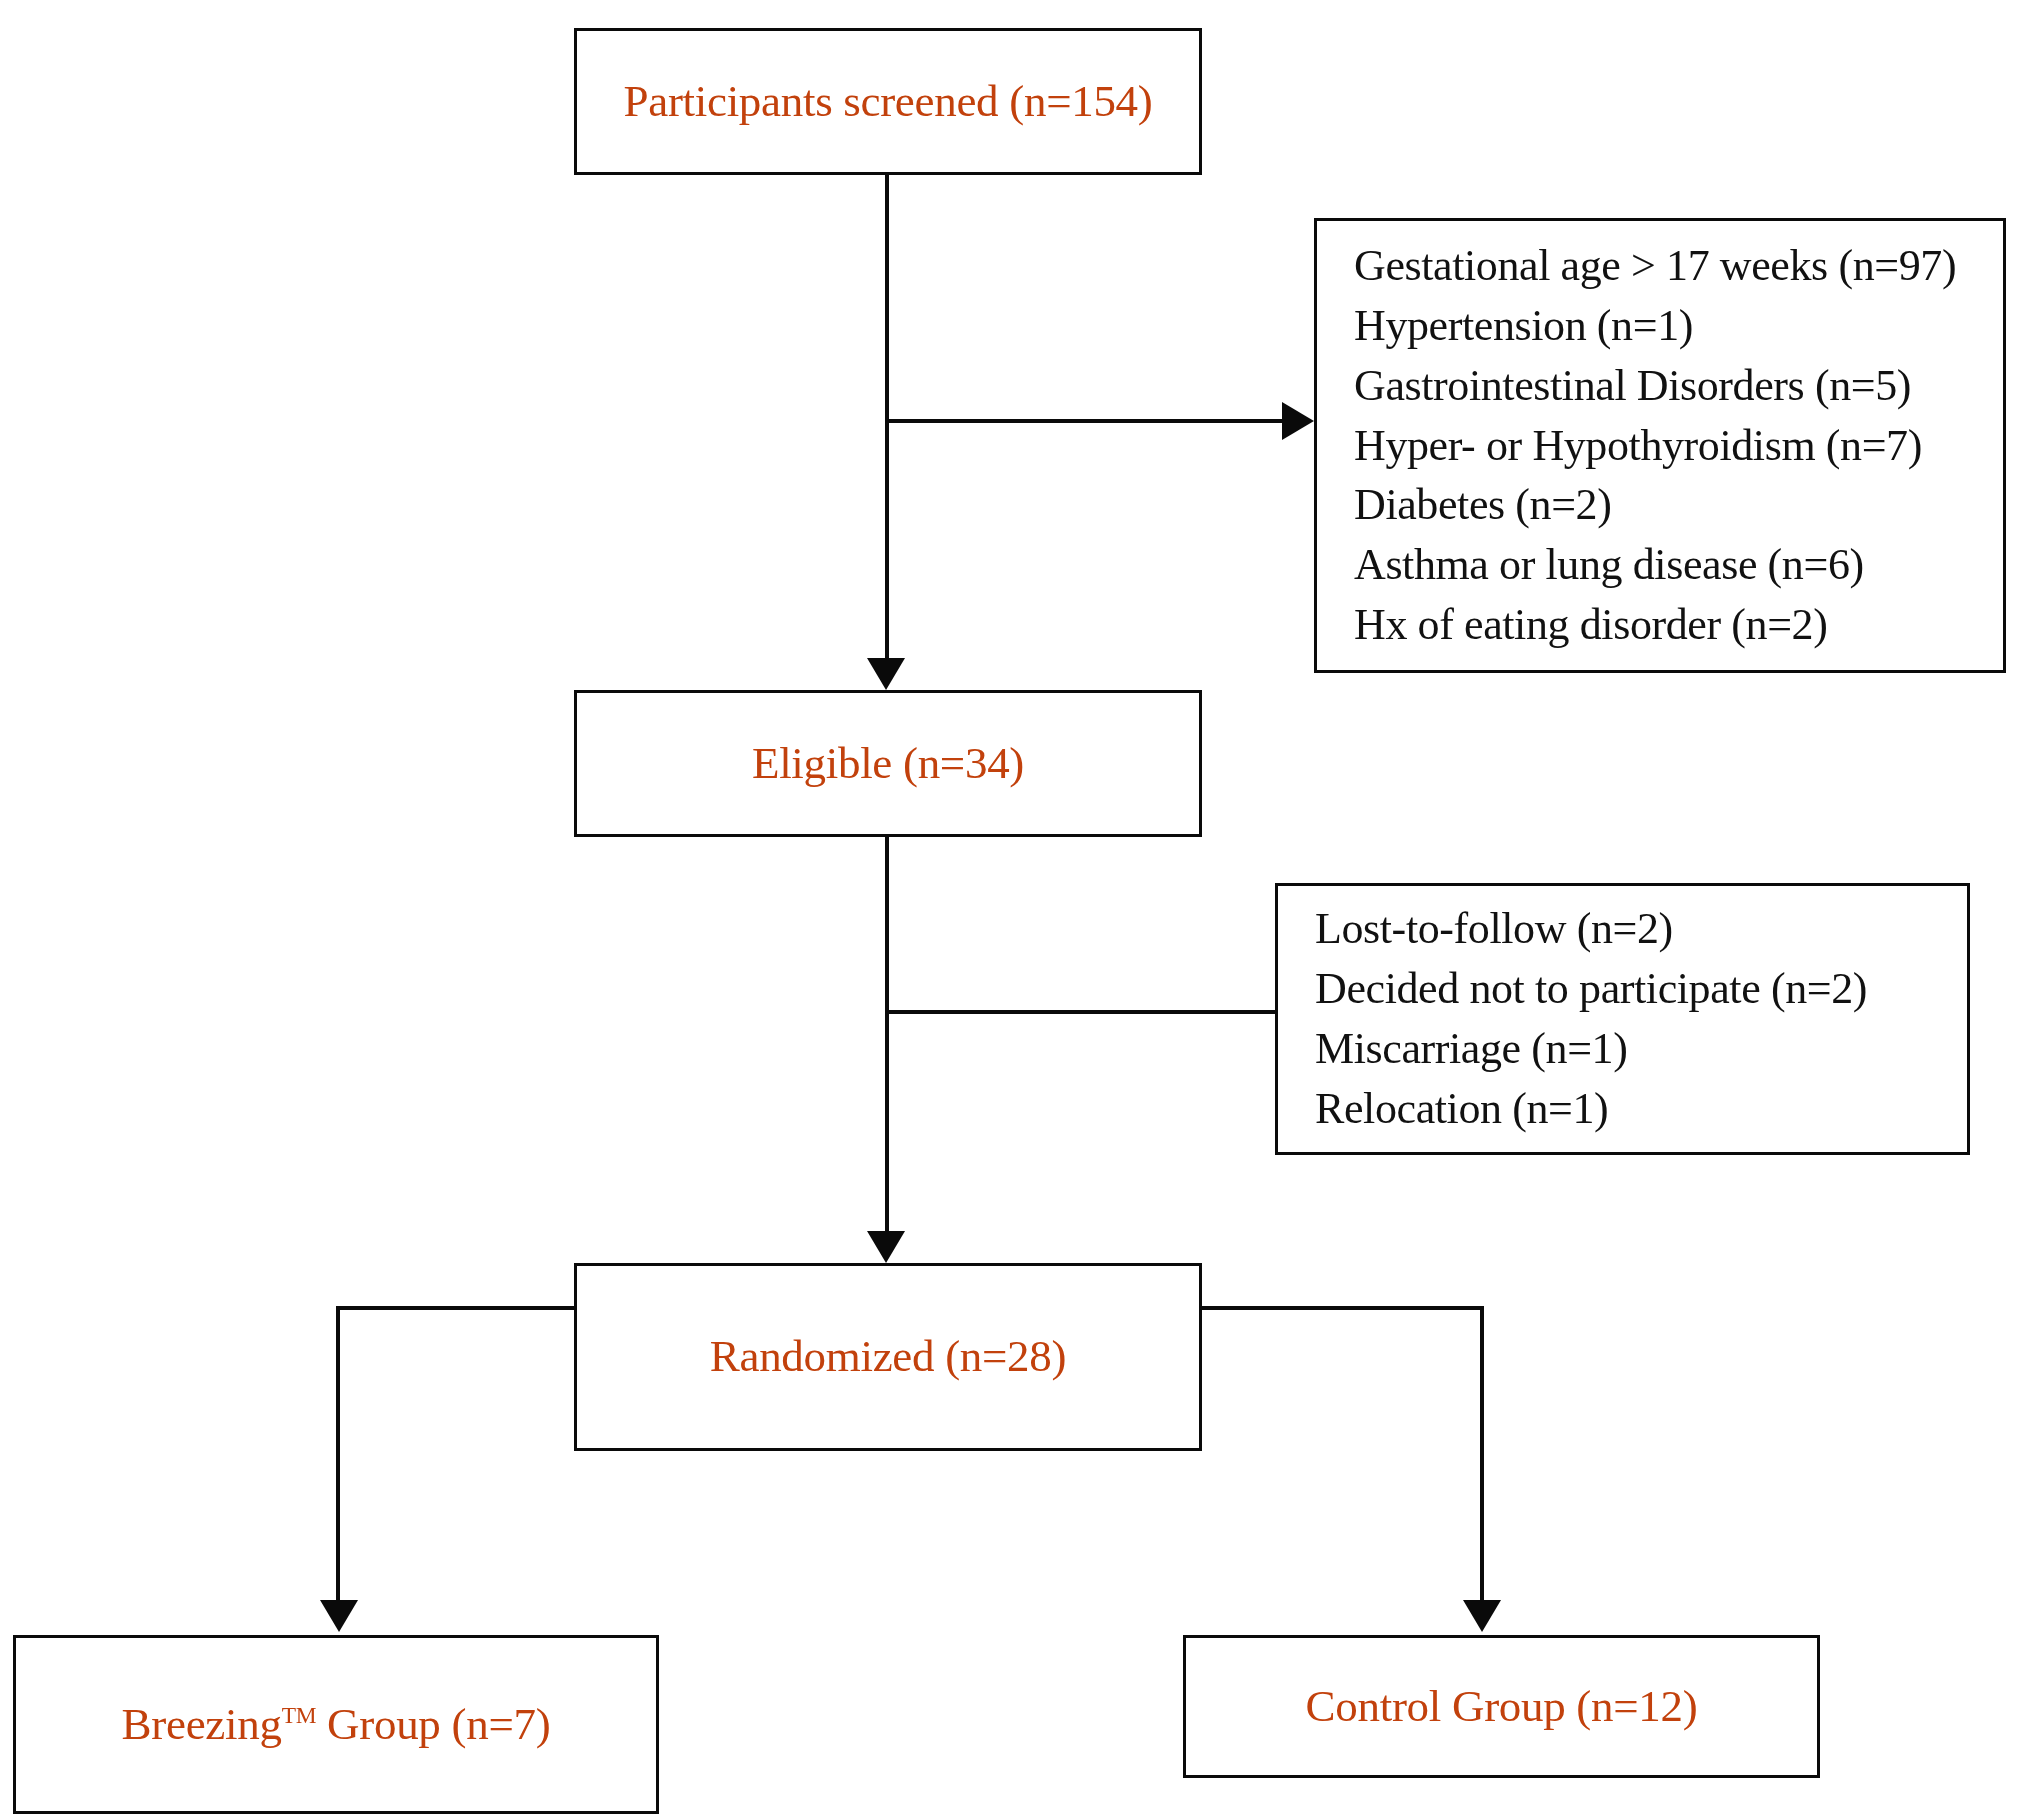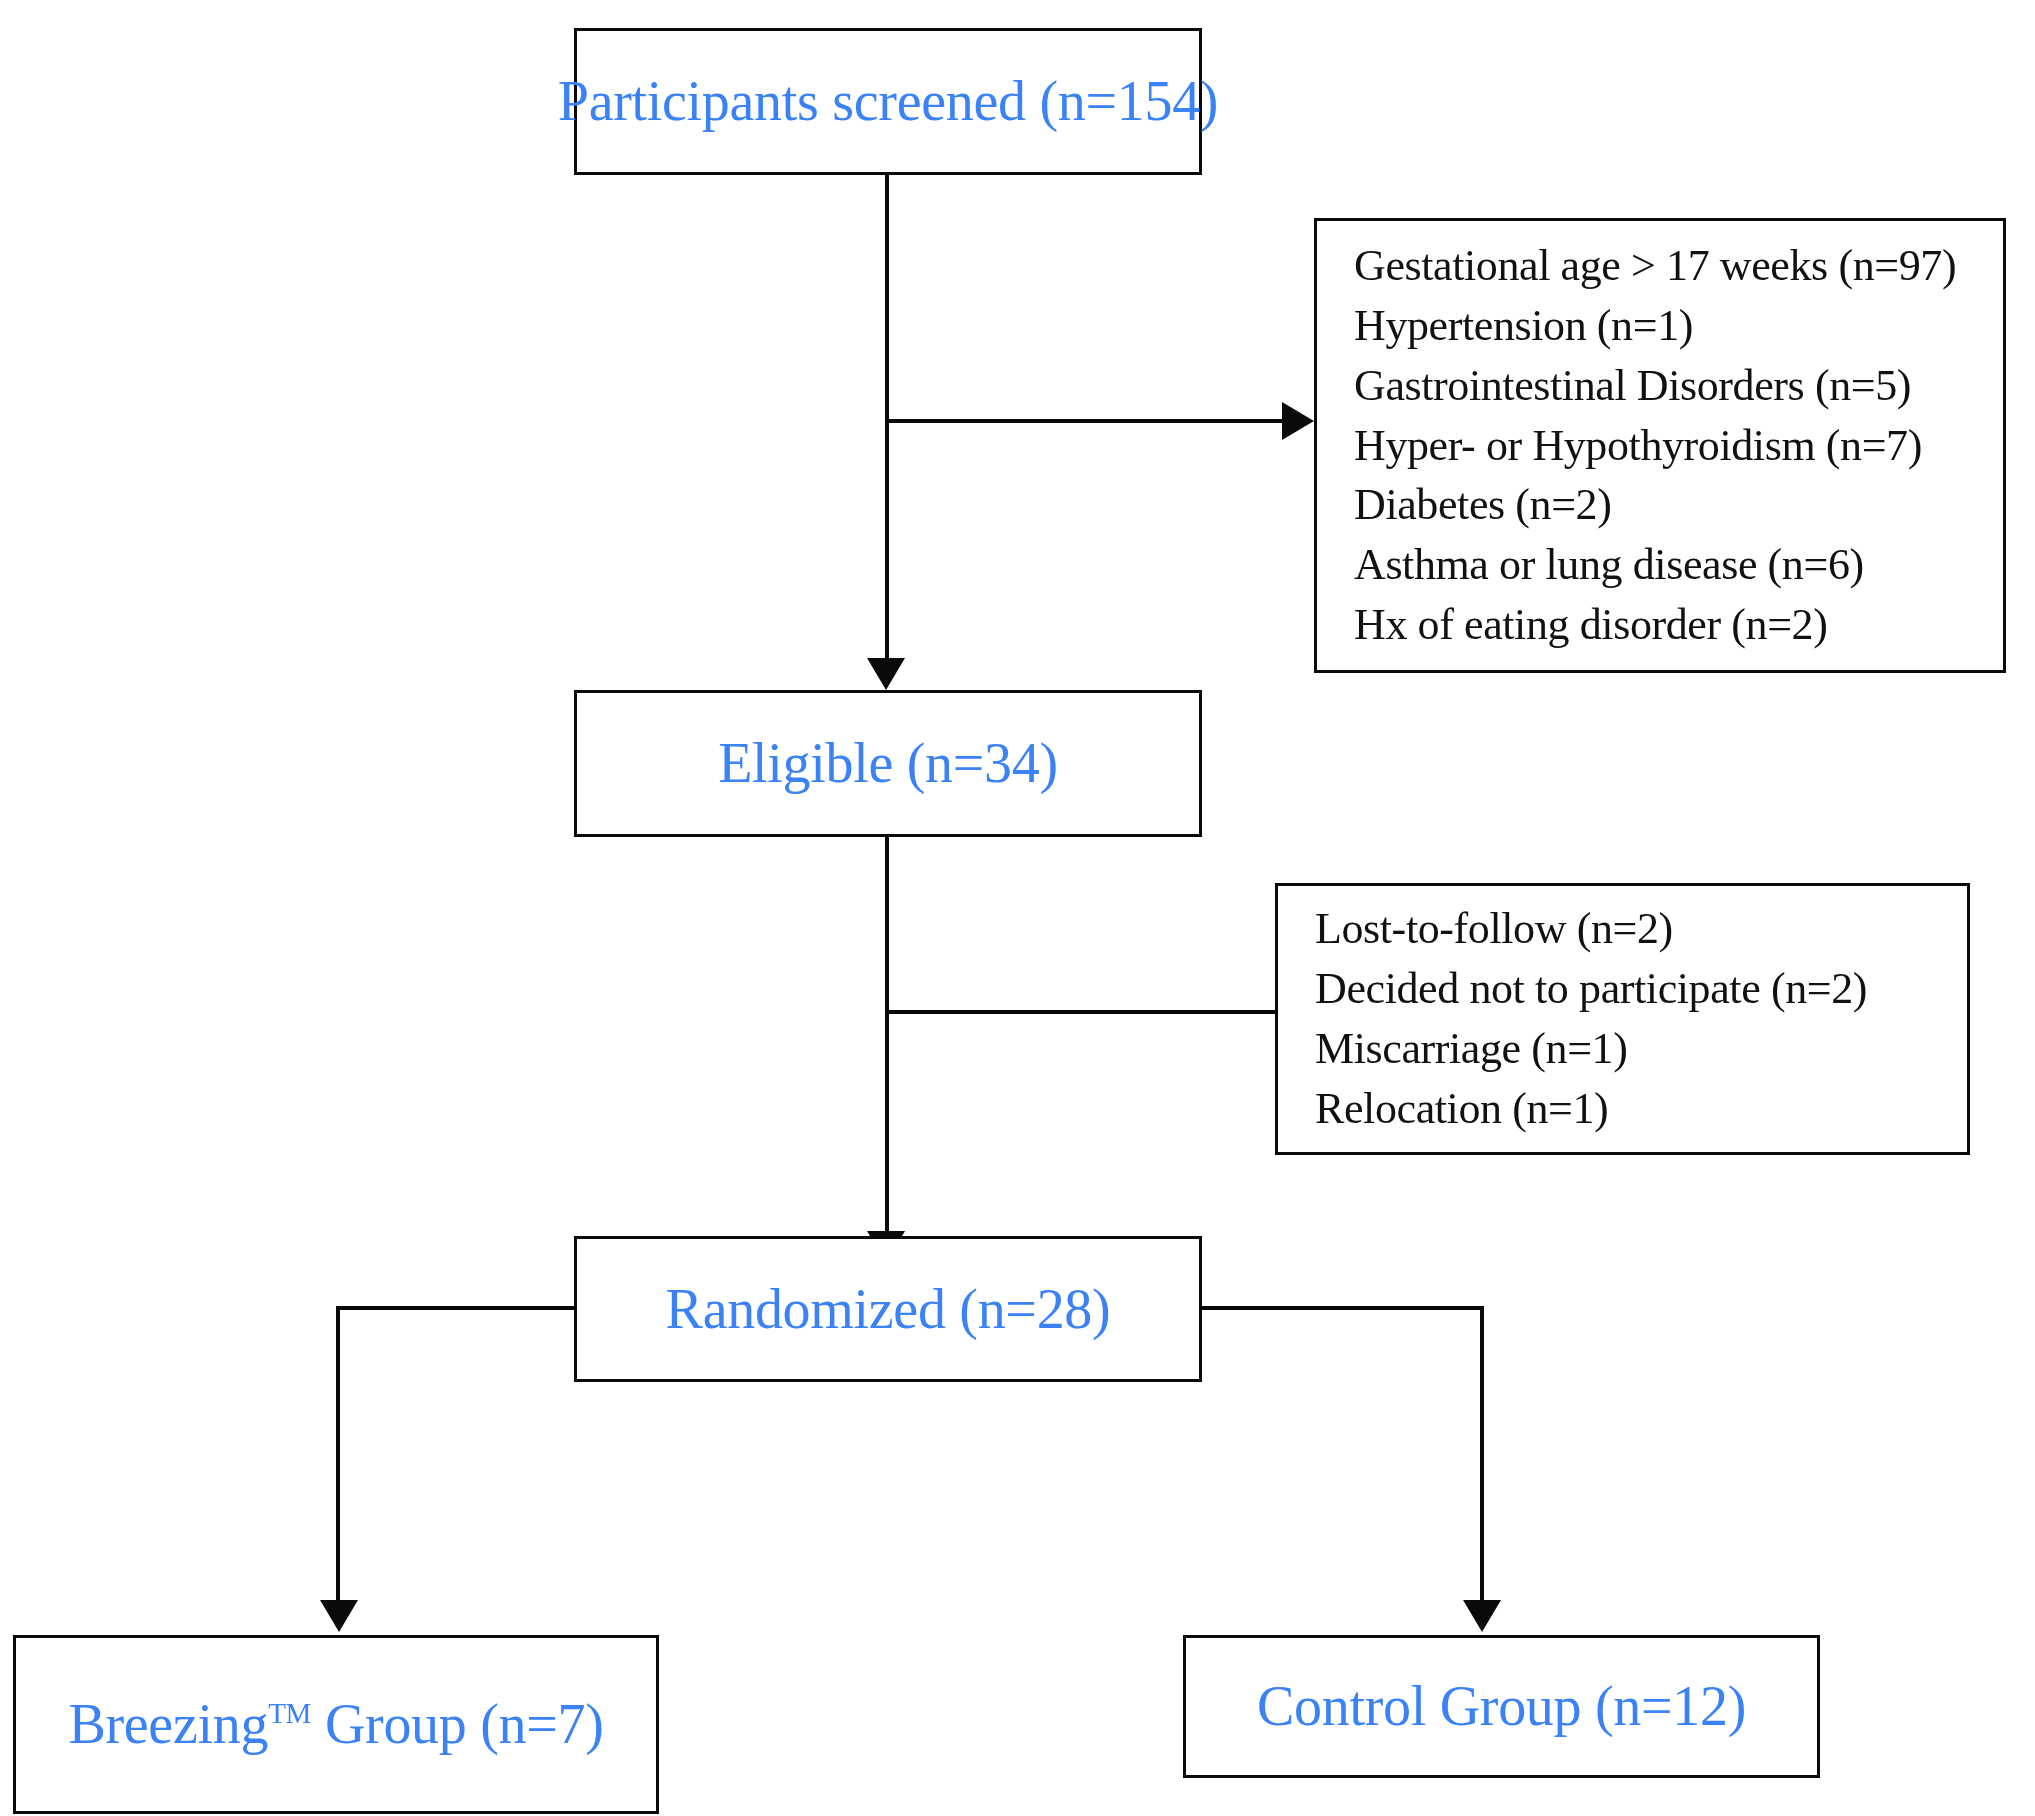--- a/index.html
+++ b/index.html
@@ -22,36 +22,36 @@
     position: absolute;
     box-sizing: border-box;
     border: 3.6px solid #0a0a0a;
     background: #ffffff;
     display: flex;
     align-items: center;
     justify-content: center;
     z-index: 3;
   }
   .node .node-label {
-    font-size: 56px;
+    font-size: 45px;
     line-height: 1.15;
     letter-spacing: -0.3px;
     white-space: nowrap;
-    color: #3b82f6;
+    color: #c2410c;
   }
   .node .node-label sup {
     font-size: 0.52em;
     vertical-align: super;
     line-height: 0;
   }
 
   
   #node-screened   { left: 574px;  top: 28px;   width: 628px;  height: 147px; }
   #node-eligible   { left: 574px;  top: 690px;  width: 628px;  height: 147px; }
-  #node-randomized { left: 574px;  top: 1236px; width: 628px;  height: 146px; }
+  #node-randomized { left: 574px;  top: 1263px; width: 628px;  height: 188px; }
   #node-breezing   { left: 13px;   top: 1635px; width: 646px;  height: 179px; }
   #node-control    { left: 1183px; top: 1635px; width: 637px;  height: 143px; }
 
   
   .excl-box {
     position: absolute;
     box-sizing: border-box;
     border: 3.6px solid #0a0a0a;
     background: #ffffff;
     z-index: 3;

